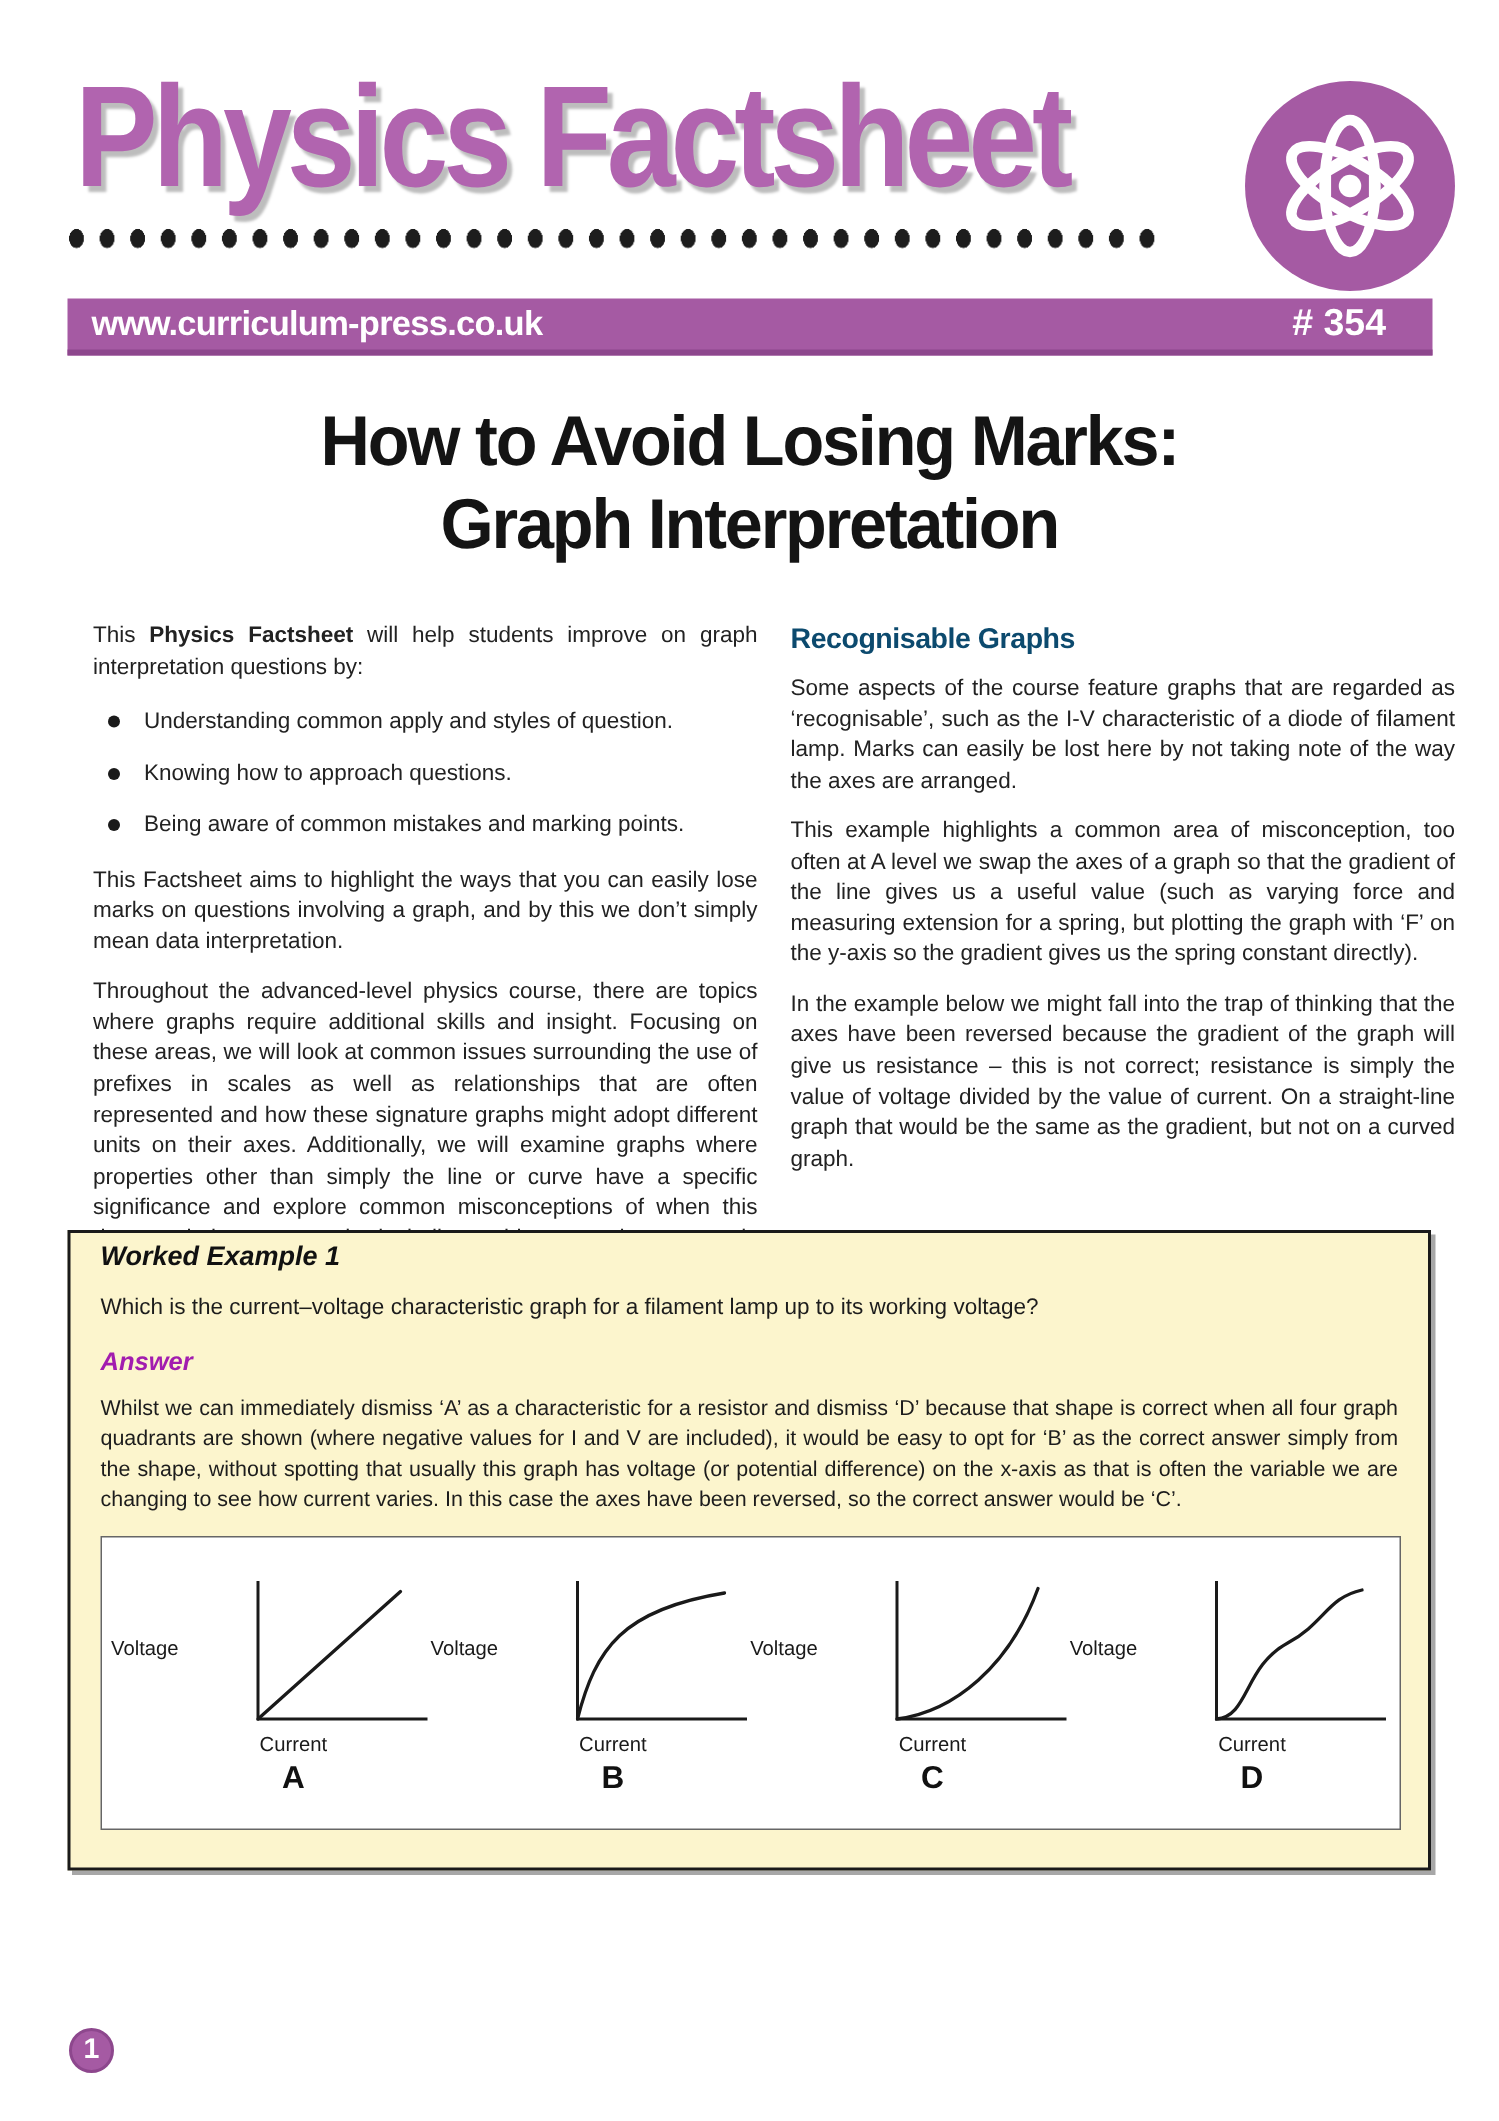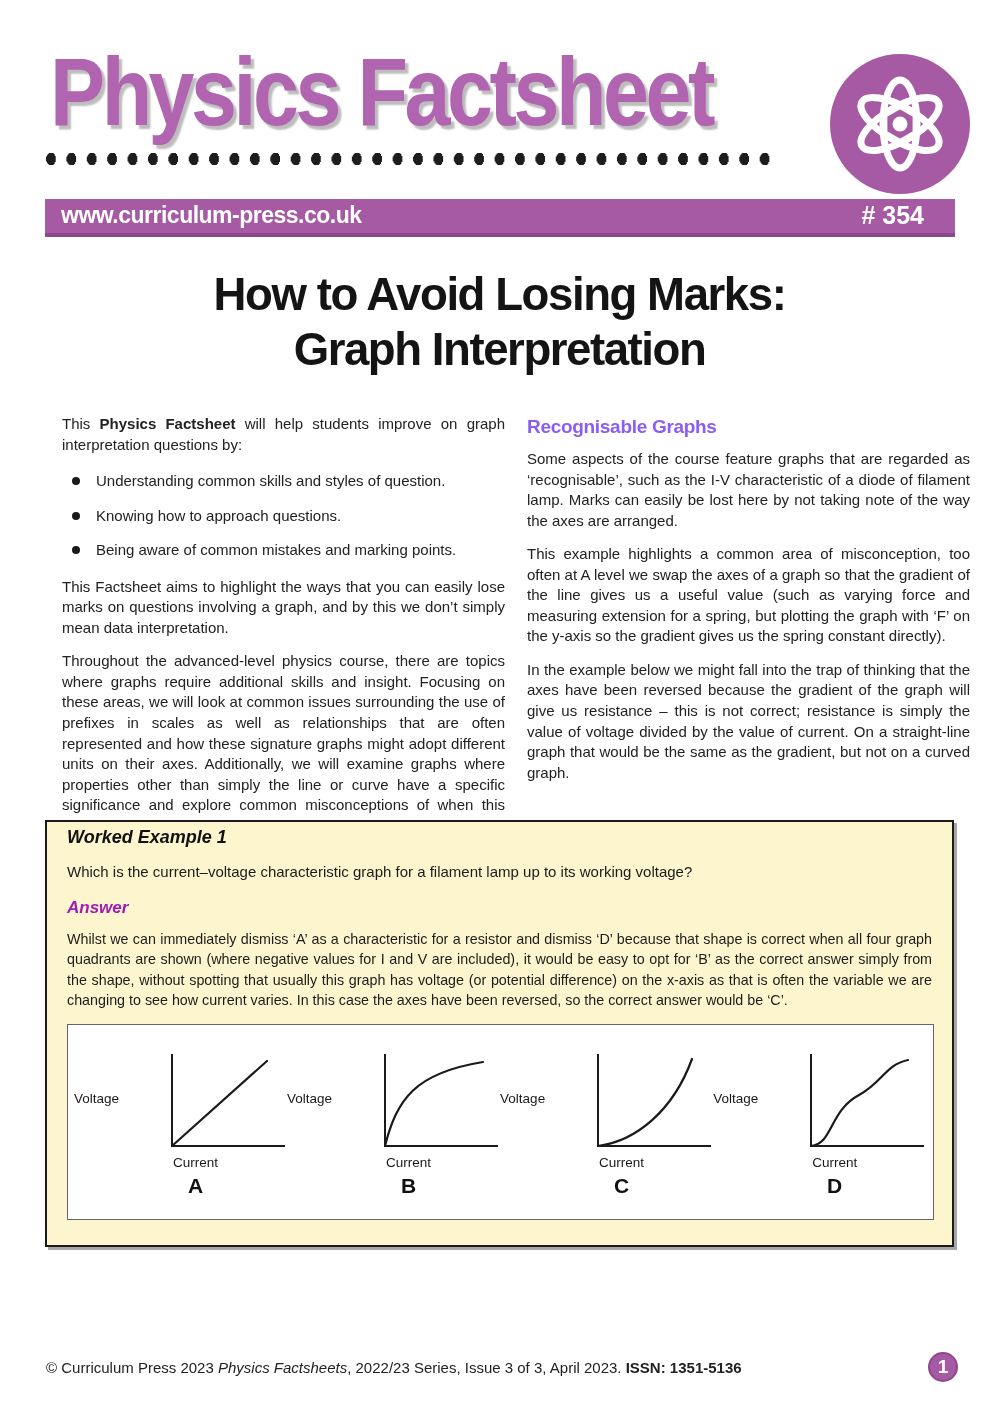--- a/index.html
+++ b/index.html
@@ -94,21 +94,21 @@
   .col ul { list-style: none; margin: 16px 0 16px 0; }
   .col ul li { position: relative; padding-left: 34px; margin-bottom: 14px; text-align: left; }
   .col ul li::before {
     content: "";
     position: absolute;
     left: 10px; top: 6px;
     width: 8px; height: 8px;
     border-radius: 50%;
     background: #1a1a1a;
   }
-  .section-heading { font-size: 19px; font-weight: bold; margin-bottom: 9px; letter-spacing: -0.3px; color: #8b5cf6; text-align: left; }
+  .section-heading { font-size: 19px; font-weight: bold; margin-bottom: 9px; letter-spacing: -0.3px; color: #0c4a6e; text-align: left; }
 
   
   .worked-box {
     position: absolute;
     top: 820px;
     left: 45px;
     width: 909px;
     height: 427px;
     background: #fcf5cd;
     border: 2px solid #1a1a1a;
@@ -194,21 +194,21 @@
 
   <div class="doc-title">
     <div>How to Avoid Losing Marks:</div>
     <div>Graph Interpretation</div>
   </div>
 
   <div class="columns">
     <div class="col">
       <p><span>This </span><b>Physics Factsheet</b><span> will help students improve on graph interpretation questions by:</span></p>
       <ul>
-        <li>Understanding common skills and styles of question.</li>
+        <li>Understanding common apply and styles of question.</li>
         <li>Knowing how to approach questions.</li>
         <li>Being aware of common mistakes and marking points.</li>
       </ul>
       <p>This Factsheet aims to highlight the ways that you can easily lose marks on questions involving a graph, and by this we don’t simply mean data interpretation.</p>
       <p>Throughout the advanced-level physics course, there are topics where graphs require additional skills and insight. Focusing on these areas, we will look at common issues surrounding the use of prefixes in scales as well as relationships that are often represented and how these signature graphs might adopt different units on their axes. Additionally, we will examine graphs where properties other than simply the line or curve have a specific significance and explore common misconceptions of when this does and does not apply, including guidance on how to apply these techniques in situations when they should be used.</p>
     </div>
 
     <div class="col">
       <div class="section-heading">Recognisable Graphs</div>
       <p>Some aspects of the course feature graphs that are regarded as ‘recognisable’, such as the I-V characteristic of a diode of filament lamp. Marks can easily be lost here by not taking note of the way the axes are arranged.</p>
@@ -270,17 +270,16 @@
           </svg>
         </div>
         <div class="graph-xlabel">Current</div>
         <div class="graph-letter">D</div>
       </div>
 
     </div>
   </div>
 
   <div class="footer">
-    <div class="footer-text"><span>© Curriculum Press 2023 </span><span class="it">Physics Factsheets</span><span>, 2022/23 Series, Issue 3 of 3, April 2023. </span><span class="bd">ISSN: 1351-5136</span></div>
     <div class="page-badge">1</div>
   </div>
 
 </div>
 
 </body></html>

